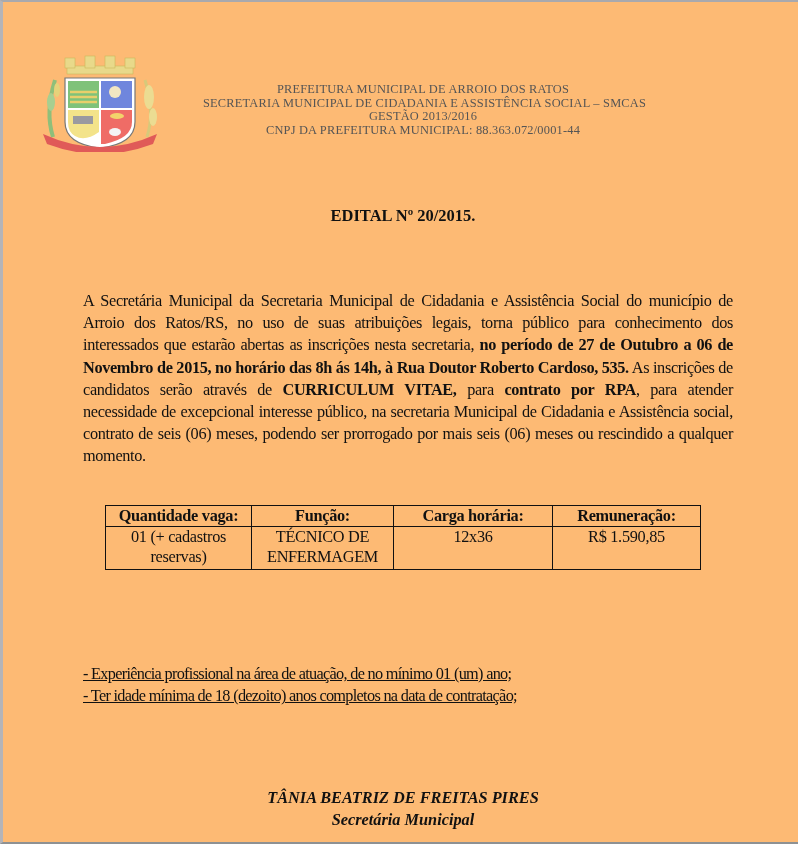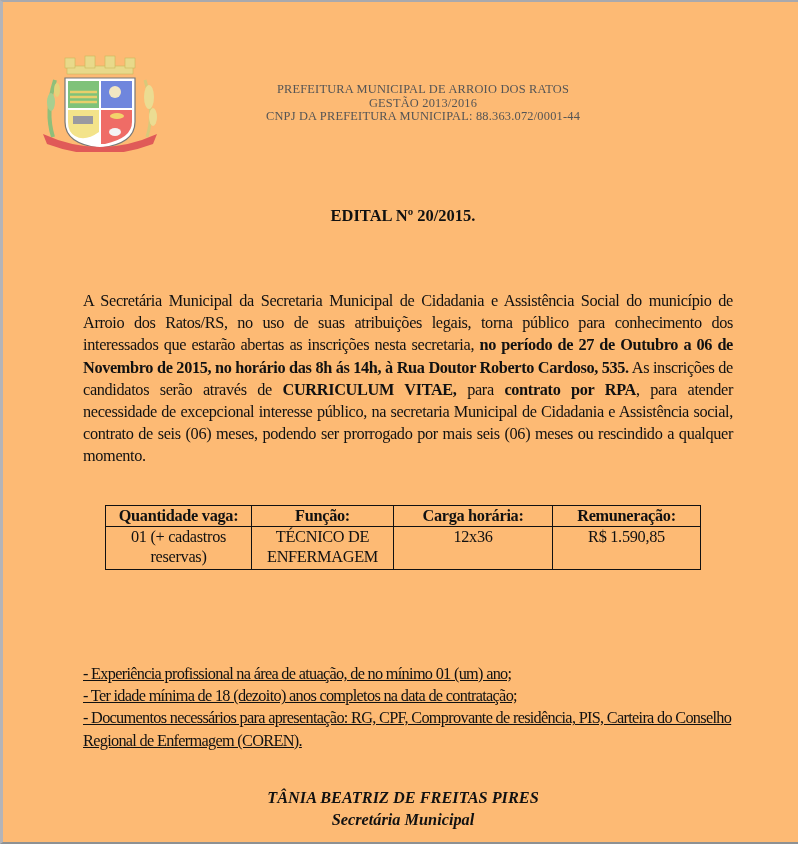--- a/index.html
+++ b/index.html
@@ -92,20 +92,21 @@
     <rect x="38" y="64" width="20" height="8" fill="#9a9aa0"></rect>
     <path d="M66 58 H97 V70 Q97 86 70 92 L66 92 Z" fill="#ef6c66"></path>
     <ellipse cx="82" cy="64" rx="7" ry="3" fill="#f3d36b"></ellipse>
     <ellipse cx="80" cy="80" rx="6" ry="4" fill="#f4f4f4"></ellipse>
 
     <path d="M8 82 Q65 108 122 82 L118 92 Q65 112 12 92 Z" fill="#e05a58"></path>
   </svg>
 
   <div class="header">
     <div>PREFEITURA MUNICIPAL DE ARROIO DOS RATOS</div>
+    <div>SECRETARIA MUNICIPAL DE CIDADANIA E ASSISTÊNCIA SOCIAL – SMCAS</div>
     <div>GESTÃO 2013/2016</div>
     <div>CNPJ DA PREFEITURA MUNICIPAL: 88.363.072/0001-44</div>
   </div>
 
   <div class="title">
     <div>EDITAL Nº 20/2015.</div>
   </div>
 
   <div class="body-para"><span>A Secretária Municipal da Secretaria Municipal de Cidadania e Assistência Social do município de Arroio dos Ratos/RS, no uso de suas atribuições legais, torna público para conhecimento dos interessados que estarão abertas as inscrições nesta secretaria, </span><b>no período de 27 de Outubro a 06 de Novembro de 2015, no horário das 8h ás 14h, à Rua Doutor Roberto Cardoso, 535.</b><span> As inscrições de candidatos serão através de </span><b>CURRICULUM VITAE,</b><span> para </span><b>contrato por RPA</b><span>, para atender necessidade de excepcional interesse público, na secretaria Municipal de Cidadania e Assistência social, contrato de seis (06) meses, podendo ser prorrogado por mais seis (06) meses ou rescindido a qualquer momento.</span></div>
 
@@ -125,21 +126,20 @@
         <td>12x36</td>
         <td>R$ 1.590,85</td>
       </tr>
     </tbody>
   </table>
 
 
   <div class="criteria-list">
     <div>- Experiência profissional na área de atuação, de no mínimo 01 (um) ano;</div>
     <div>- Ter idade mínima de 18 (dezoito) anos completos na data de contratação;</div>
-    <div>- Documentos necessários para apresentação: RG, CPF, Comprovante de residência, PIS, Carteira do Conselho Regional de Enfermagem (COREN).</div>
   </div>
 
   <div class="signature">
     <div>TÂNIA BEATRIZ DE FREITAS PIRES</div>
     <div>Secretária Municipal</div>
   </div>
 
 </div>
 
 </body></html>

